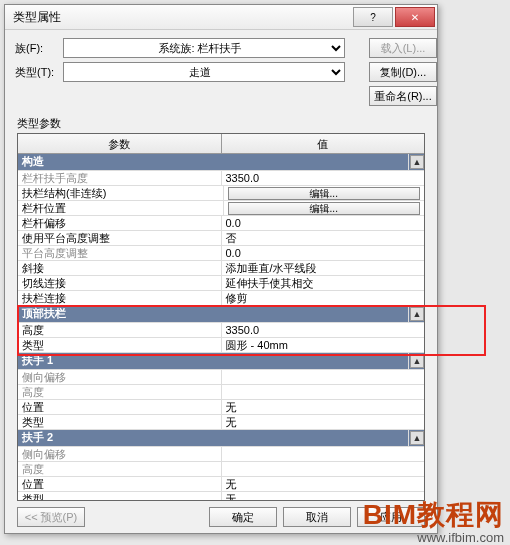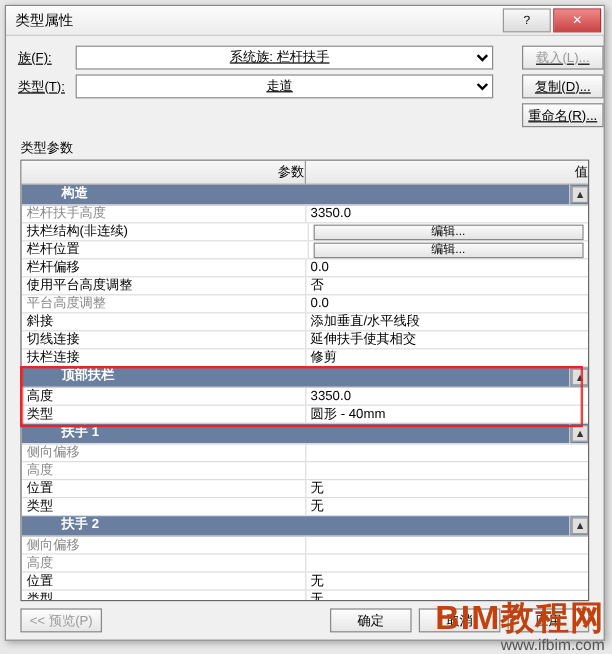--- a/index.html
+++ b/index.html
@@ -8,21 +8,21 @@
     font-size: 11px;
     background: #e8e8e8;
     width: 510px;
     height: 545px;
     position: relative;
     overflow: hidden;
   }
   .dialog {
     position: absolute;
     left: 4px; top: 4px;
-    width: 500px; height: 530px;
+    width: 434px; height: 530px;
     background: #f0f0f0;
     border: 1px solid #888;
     box-shadow: 2px 2px 6px rgba(0,0,0,0.3);
     display: flex;
     flex-direction: column;
   }
   .titlebar {
     height: 26px;
     background: linear-gradient(#fcfcfc,#ececec);
     border-bottom: 1px solid #ccc;
@@ -35,21 +35,20 @@
     width: 40px; height: 20px;
     border:1px solid #999;
     background: linear-gradient(#f8f8f8,#ddd);
     margin-right:2px;
     display:flex;align-items:center;justify-content:center;
     font-size:10px;
   }
   .winbtn.close { background: linear-gradient(#e88,#c44); color:#fff; border-color:#a33;}
   .topform {
     padding: 8px 0 2px 10px;
-    text-decoration: underline;
   }
   .row { display:flex; align-items:center; margin-bottom:4px; }
   .lbl { width:48px; }
   select.sel {
     flex:1; height:20px;
     border:1px solid #888;
     background:#fff;
     font-size:11px;
     padding-left:4px;
     text-align:center;
@@ -71,40 +70,39 @@
     background:#fff;
     display:flex; flex-direction:column;
     position:relative;
   }
   .gridhead {
     display:flex; height:20px;
     border-bottom:1px solid #999;
     background: linear-gradient(#f8f8f8,#e8e8e8);
   }
   .gridhead .col {
-    flex:1; text-align:right;
+    flex:1; text-align:center;
     border-right:1px solid #999;
     line-height:20px;
   }
   .gridhead .col:last-child{border-right:none;}
   .gridbody {
     flex:1;
     overflow-y:auto;
     overflow-x:hidden;
   }
   .grow { display:flex; height:15px; border-bottom:1px solid #ddd;}
   .cell { flex:1; padding-left:4px; line-height:15px; white-space:nowrap; overflow:hidden;}
   .cell.param{border-right:1px solid #ddd;}
   .cell.param.indent{ color:#888;}
   .grow.header {
     background:#6a7fa0;
     color:#fff;
     height:17px; line-height:17px;
     font-weight:bold;
-    padding-left:29px;
   }
   .grow.header .cell{font-weight:bold;}
   .grow.header .exp{
     width:14px; flex:0 0 14px;
     background:#e0e0e0; color:#333;
     text-align:center; border:1px solid #999;
     font-size:9px; line-height:13px;
     margin:1px 0 1px 1px;
   }
   .editbtn-cell{

